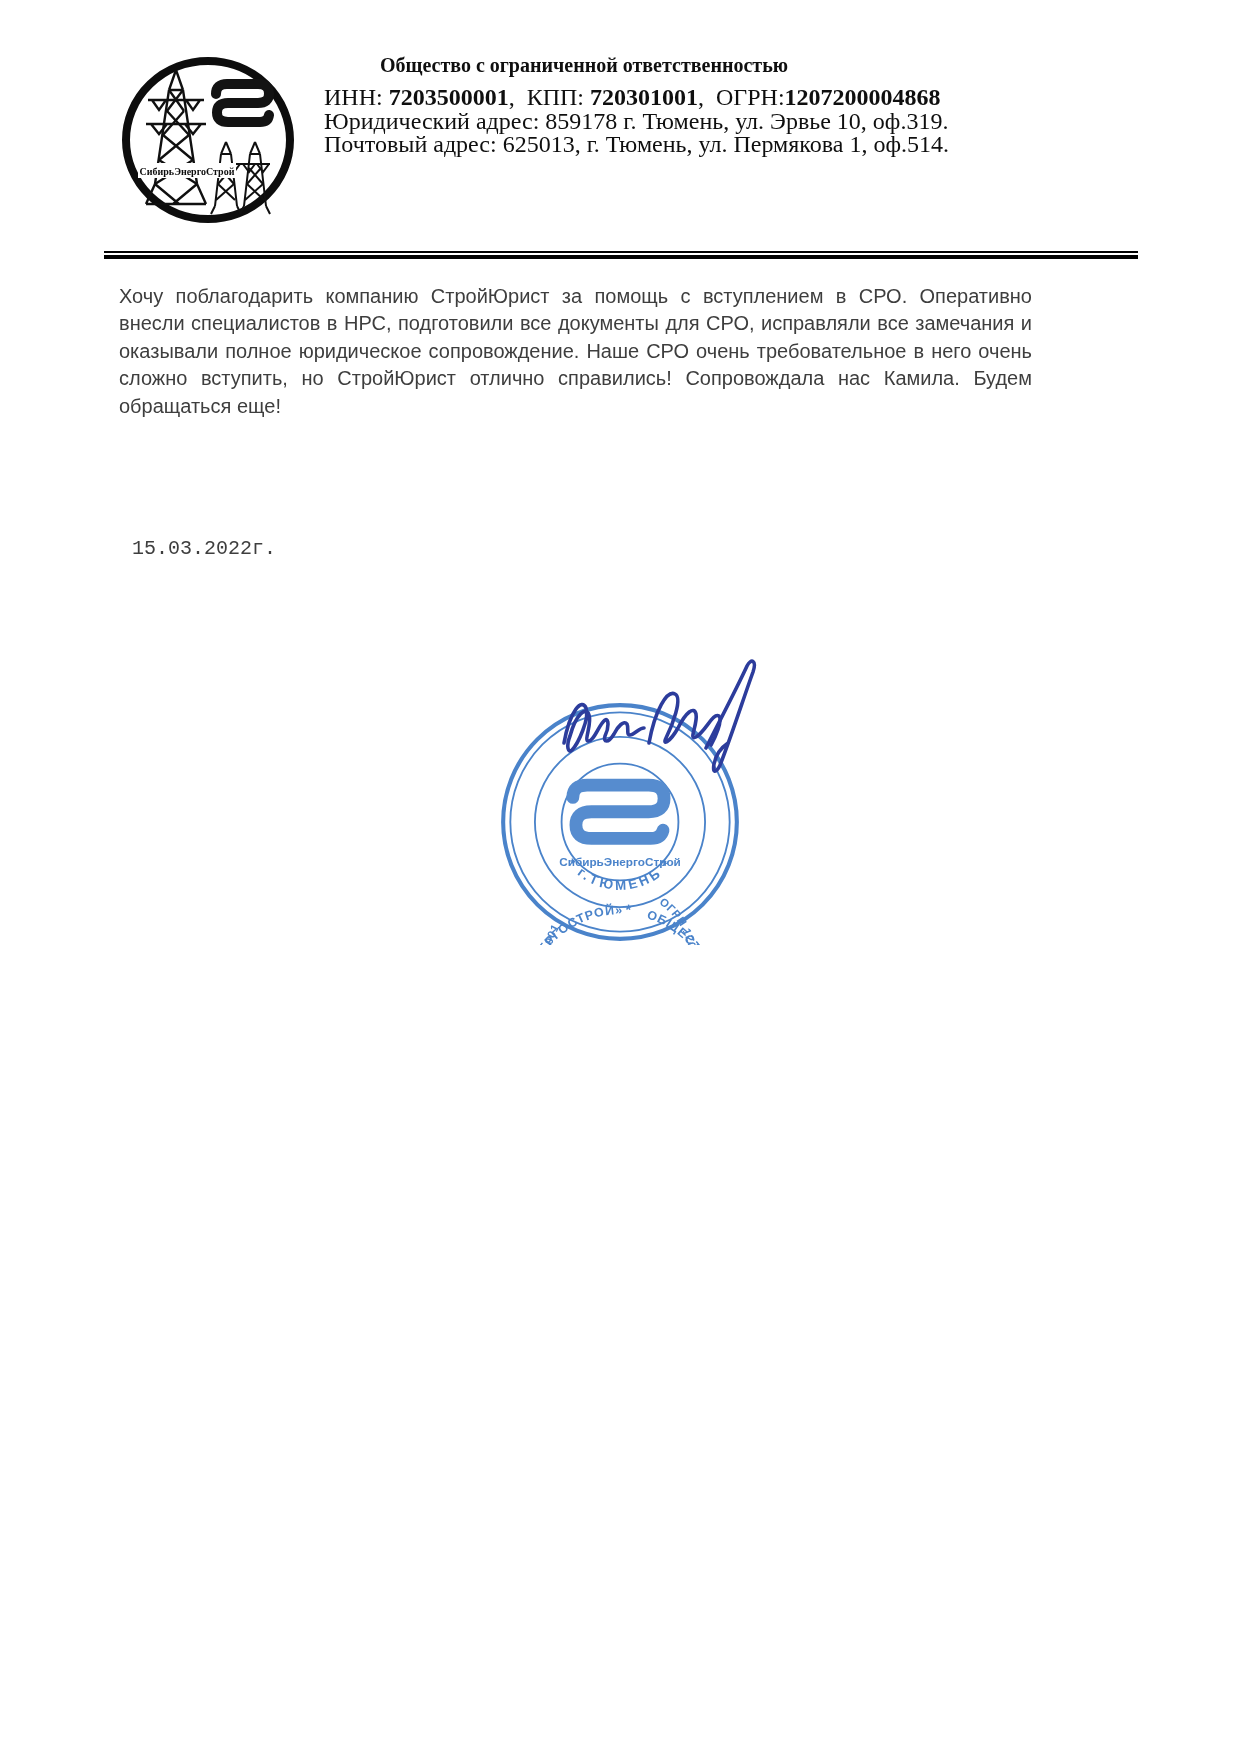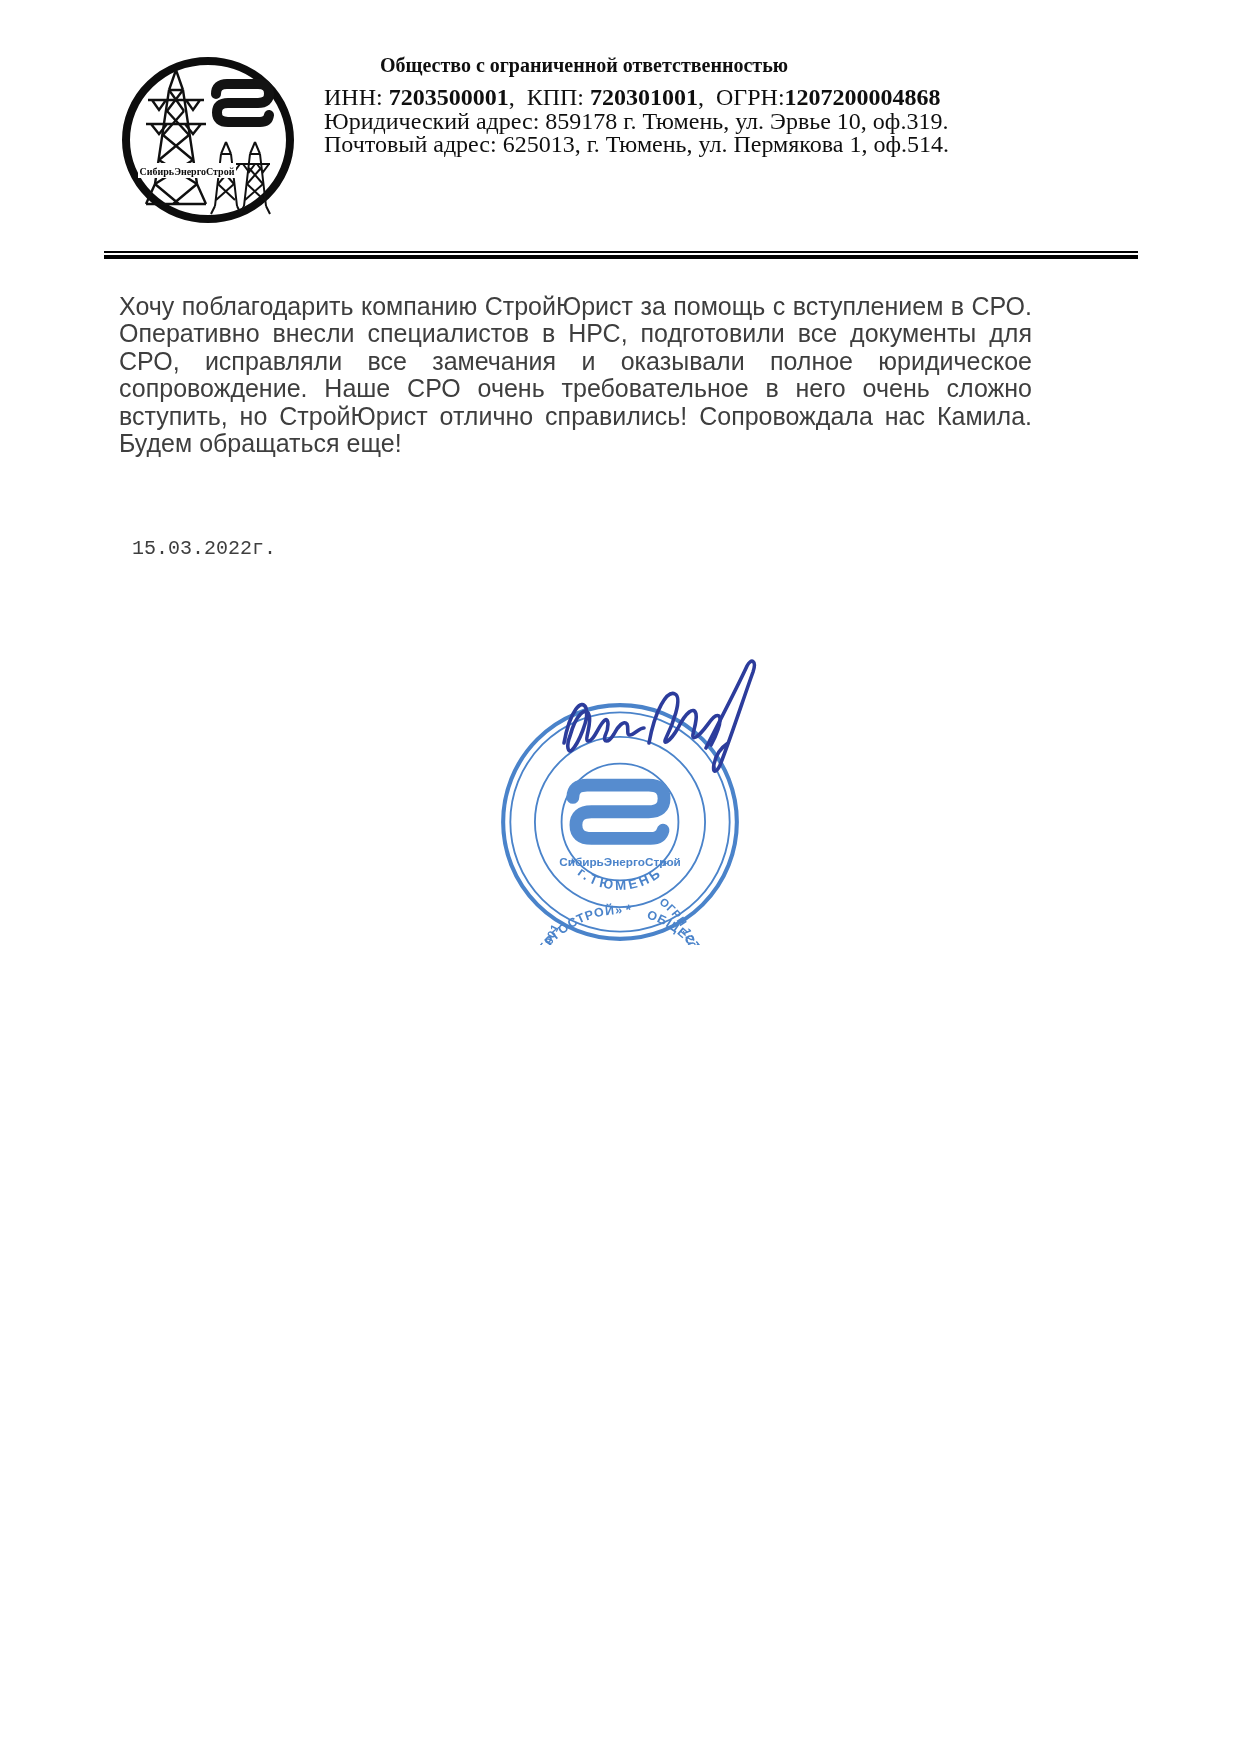--- a/index.html
+++ b/index.html
@@ -17,23 +17,23 @@
   .head-title{font-family:"Liberation Serif",serif;font-weight:bold;font-size:20px;line-height:30px;text-align:center;white-space:nowrap;}
   .head-line{font-size:24px;line-height:23.6px;white-space:pre;padding-left:38px;}
   .head-line b{font-weight:bold;}
   .head-lines{margin-top:6px;}
   .email-link{color:#0000dd;text-decoration:underline;cursor:pointer;}
   .divider{position:absolute;left:104px;top:251px;width:1034px;}
   .divider .thin{height:2px;background:#000;}
   .divider .thick{height:4px;background:#000;margin-top:2px;}
   
   .body-par{
-    position:absolute;left:119px;top:293px;width:913px;
+    position:absolute;left:119px;top:283px;width:913px;
     font-family:"Liberation Sans",sans-serif;
-    font-size:25px;line-height:27.4px;color:#3e3e3e;
+    font-size:20px;line-height:27.4px;color:#3e3e3e;
     text-align:justify;text-align-last:left;
   }
   .date-line{
     position:absolute;left:132px;top:537px;
     font-family:Liberation Mono, monospace;
     font-size:20px;color:#3e3e3e;
   }
   
   .stamp{position:absolute;left:497px;top:699px;width:246px;height:246px;opacity:0.93;z-index:2;}
   .stamp text{font-family:"Liberation Sans",sans-serif;font-weight:bold;}

